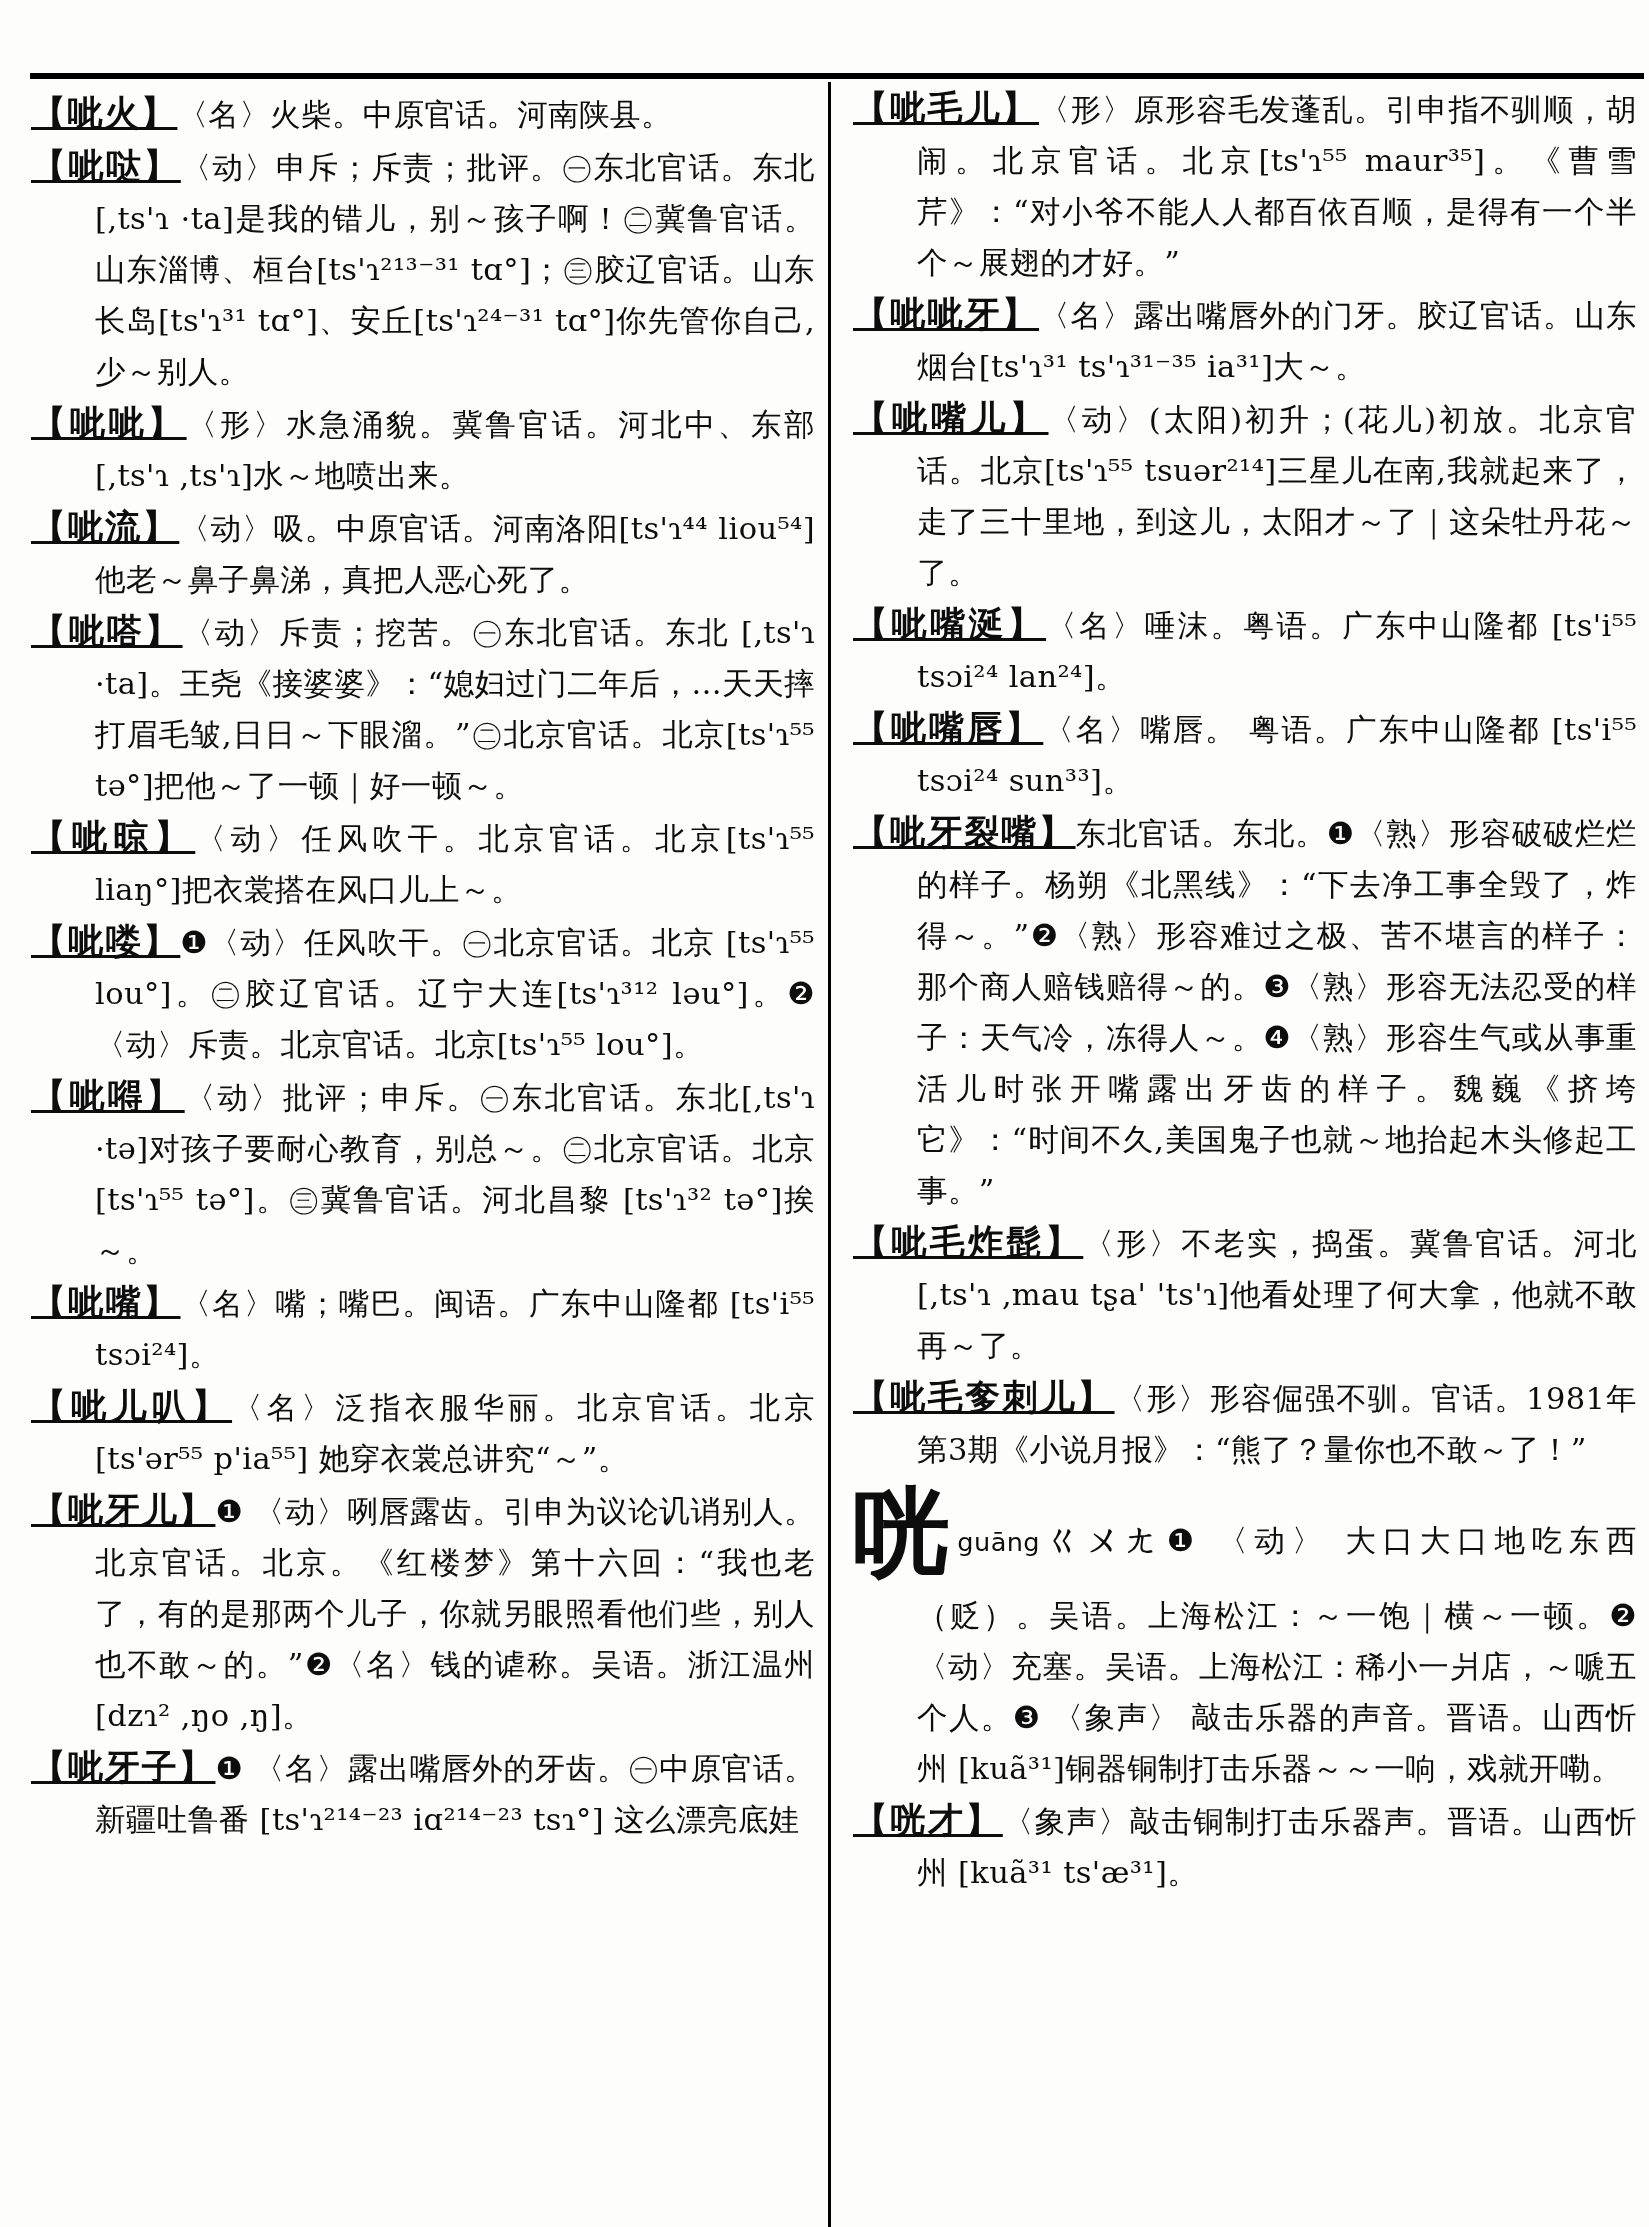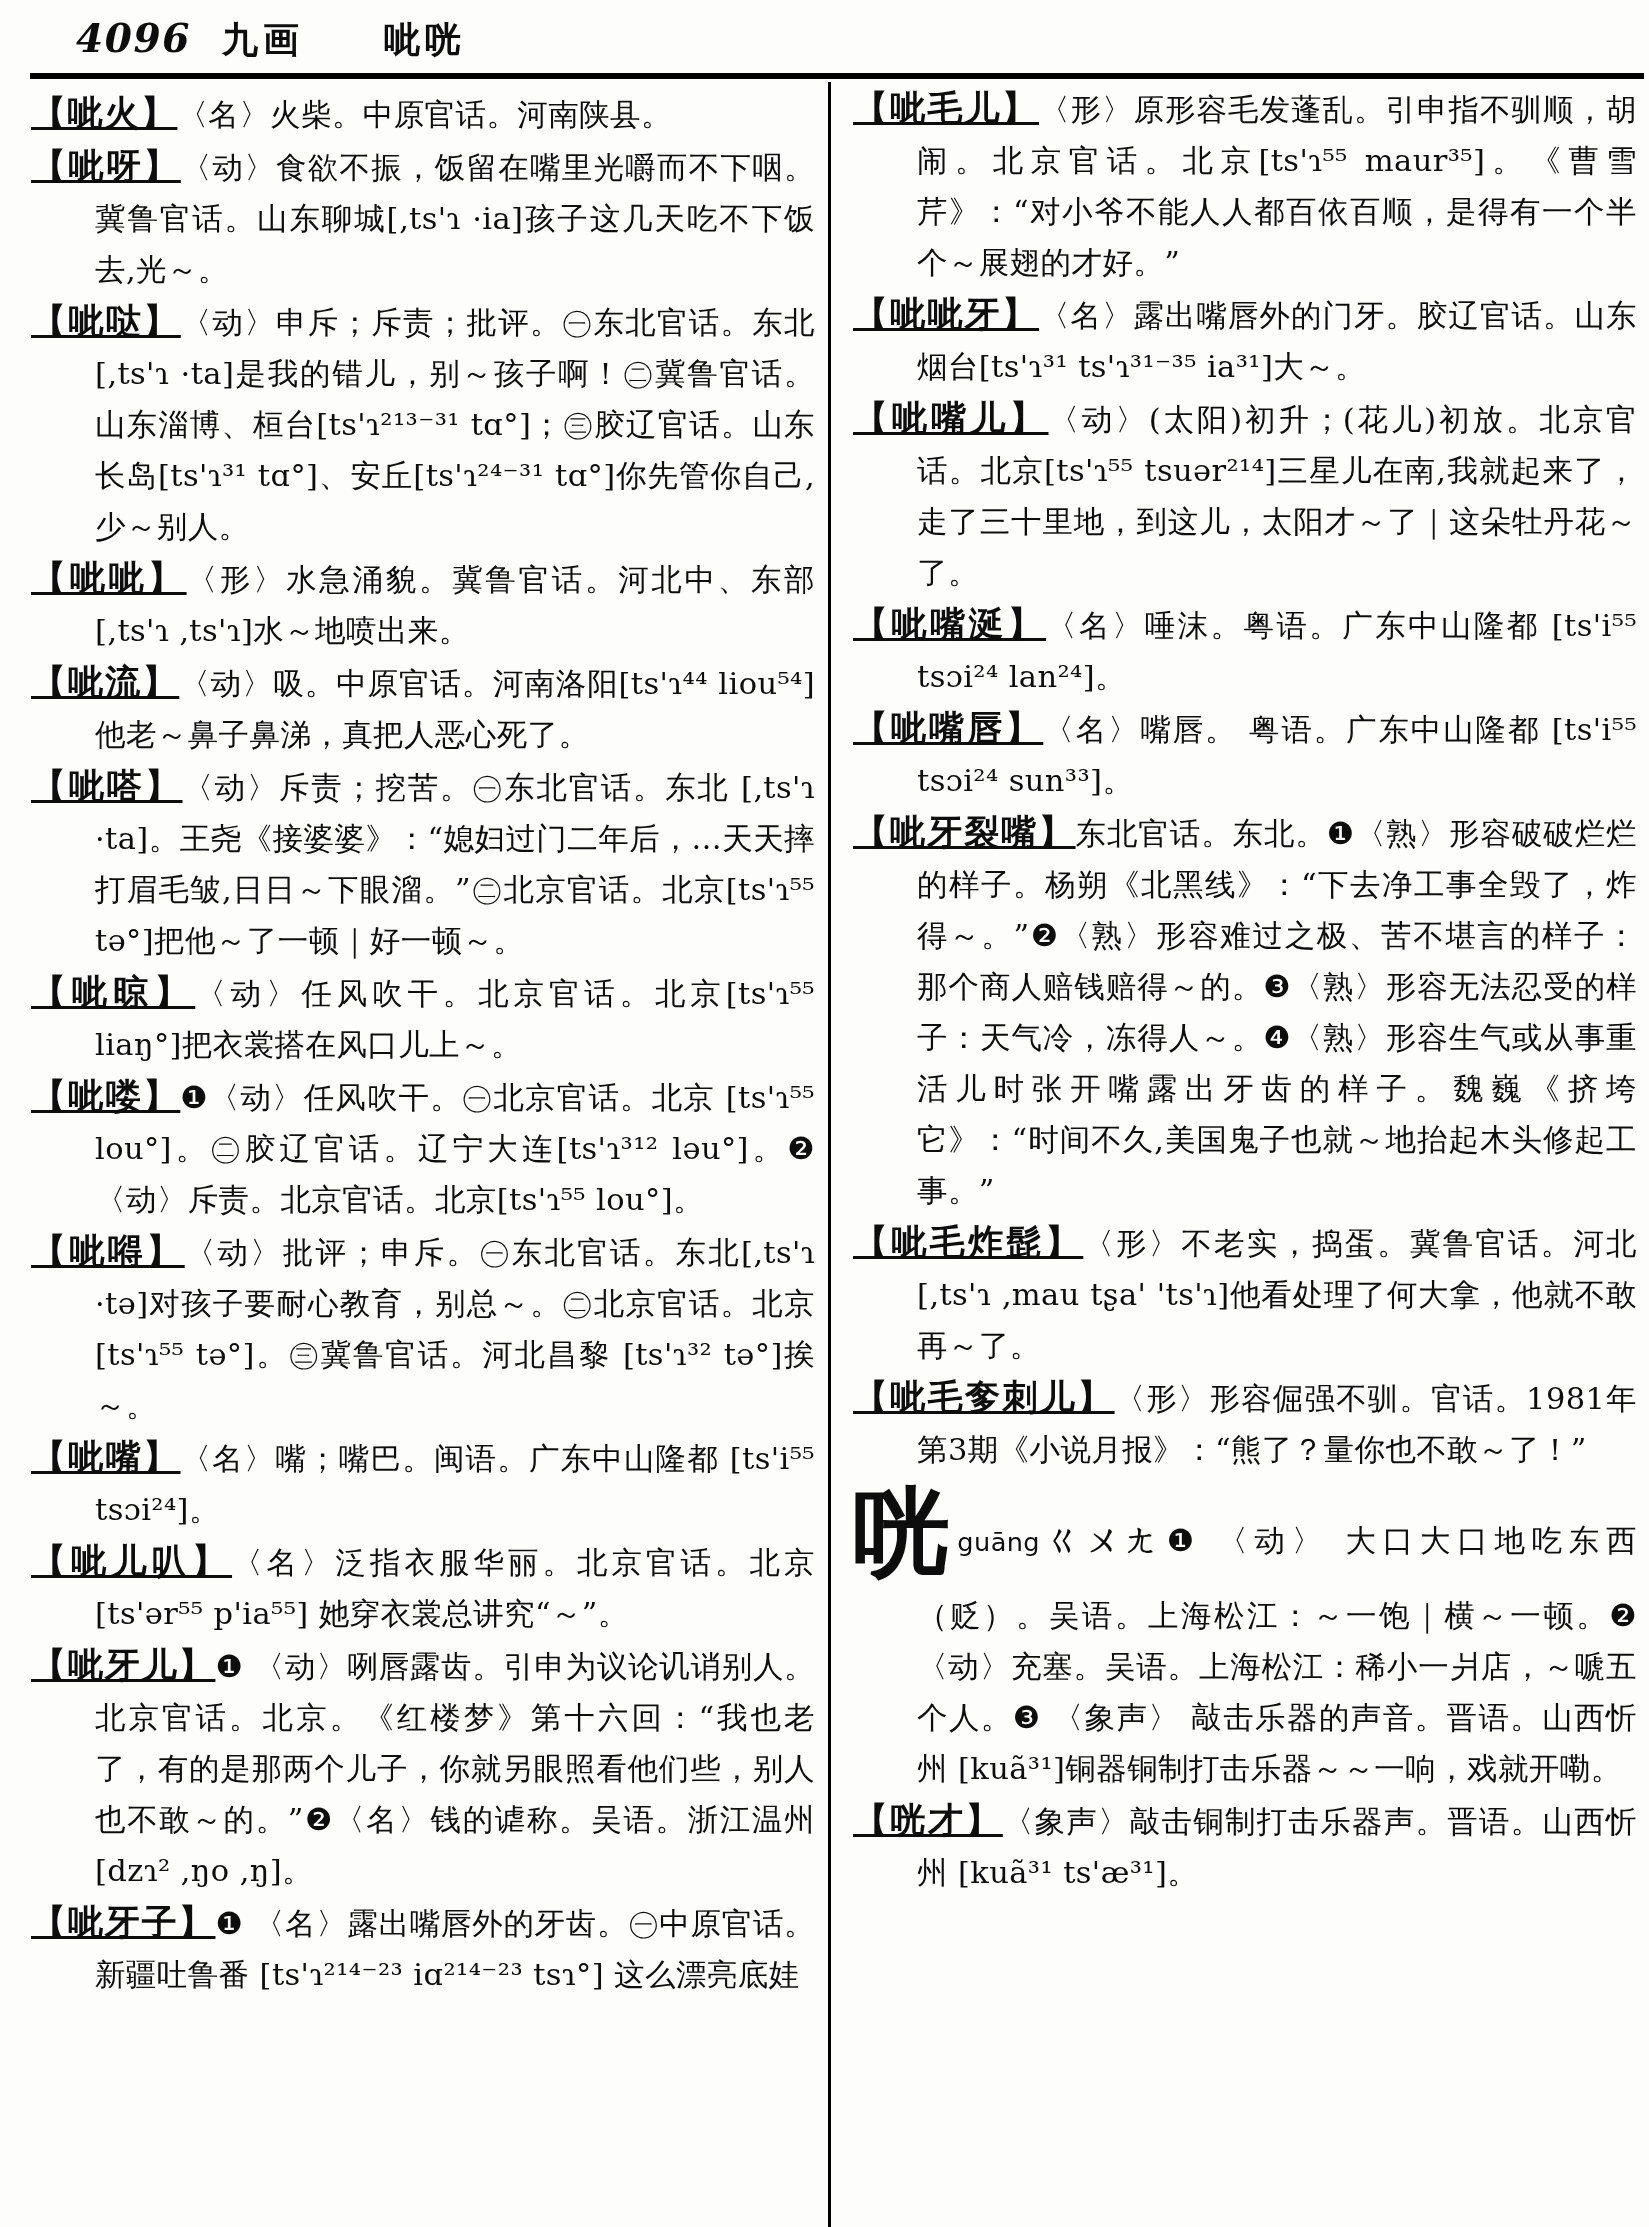--- a/index.html
+++ b/index.html
@@ -26,31 +26,25 @@
   .head{font-weight:bold;font-size:35px;letter-spacing:1.6px;text-decoration:underline;}
   .bigchar{font-size:97px;font-weight:bold;line-height:115px;vertical-align:-15px;letter-spacing:0;}
   .pinyin{font-size:25.6px;font-family:"DejaVu Sans","Liberation Sans",sans-serif;margin:0 1px;}
   .bopo{font-size:32px;margin-right:2px;font-weight:bold;}
 </style>
 </head>
 <body>
 
 <div class="page">
 
-  <div class="hdr">
-    <span class="pageno">4096</span>
-    <span class="stroke">九画</span>
-    <span class="running">呲咣</span>
-  </div>
   <div class="toprule"></div>
   <div class="vdivider"></div>
 
   <div class="col col-left">
     <p class="entry"><span class="head">【呲火】</span><span>〈名〉火柴。中原官话。河南陕县。</span></p>
-    <p class="entry"><span class="head">【呲呀】</span><span>〈动〉食欲不振，饭留在嘴里光嚼而不下咽。冀鲁官话。山东聊城[‚ts'ɿ ·ia]孩子这几天吃不下饭去,光～。</span></p>
     <p class="entry"><span class="head">【呲哒】</span><span>〈动〉申斥；斥责；批评。㊀东北官话。东北[‚ts'ɿ ·ta]是我的错儿，别～孩子啊！㊁冀鲁官话。山东淄博、桓台[ts'ɿ²¹³⁻³¹ tɑ°]；㊂胶辽官话。山东长岛[ts'ɿ³¹ tɑ°]、安丘[ts'ɿ²⁴⁻³¹ tɑ°]你先管你自己,少～别人。</span></p>
     <p class="entry"><span class="head">【呲呲】</span><span>〈形〉水急涌貌。冀鲁官话。河北中、东部[‚ts'ɿ ‚ts'ɿ]水～地喷出来。</span></p>
     <p class="entry"><span class="head">【呲流】</span><span>〈动〉吸。中原官话。河南洛阳[ts'ɿ⁴⁴ liou⁵⁴]他老～鼻子鼻涕，真把人恶心死了。</span></p>
     <p class="entry"><span class="head">【呲嗒】</span><span>〈动〉斥责；挖苦。㊀东北官话。东北 [‚ts'ɿ ·ta]。王尧《接婆婆》：“媳妇过门二年后，…天天摔打眉毛皱,日日～下眼溜。”㊁北京官话。北京[ts'ɿ⁵⁵ tə°]把他～了一顿｜好一顿～。</span></p>
     <p class="entry"><span class="head">【呲晾】</span><span>〈动〉任风吹干。北京官话。北京[ts'ɿ⁵⁵ liaŋ°]把衣裳搭在风口儿上～。</span></p>
     <p class="entry"><span class="head">【呲喽】</span><span>❶〈动〉任风吹干。㊀北京官话。北京 [ts'ɿ⁵⁵ lou°]。㊁胶辽官话。辽宁大连[ts'ɿ³¹² ləu°]。❷〈动〉斥责。北京官话。北京[ts'ɿ⁵⁵ lou°]。</span></p>
     <p class="entry"><span class="head">【呲嘚】</span><span>〈动〉批评；申斥。㊀东北官话。东北[‚ts'ɿ ·tə]对孩子要耐心教育，别总～。㊁北京官话。北京[ts'ɿ⁵⁵ tə°]。㊂冀鲁官话。河北昌黎 [ts'ɿ³² tə°]挨～。</span></p>
     <p class="entry"><span class="head">【呲嘴】</span><span>〈名〉嘴；嘴巴。闽语。广东中山隆都 [ts'i⁵⁵ tsɔi²⁴]。</span></p>
     <p class="entry"><span class="head">【呲儿叭】</span><span>〈名〉泛指衣服华丽。北京官话。北京[ts'ər⁵⁵ p'ia⁵⁵] 她穿衣裳总讲究“～”。</span></p>
     <p class="entry"><span class="head">【呲牙儿】</span><span>❶ 〈动〉咧唇露齿。引申为议论讥诮别人。北京官话。北京。《红楼梦》第十六回：“我也老了，有的是那两个儿子，你就另眼照看他们些，别人也不敢～的。”❷〈名〉钱的谑称。吴语。浙江温州 [dzɿ² ‚ŋo ‚ŋ]。</span></p>

